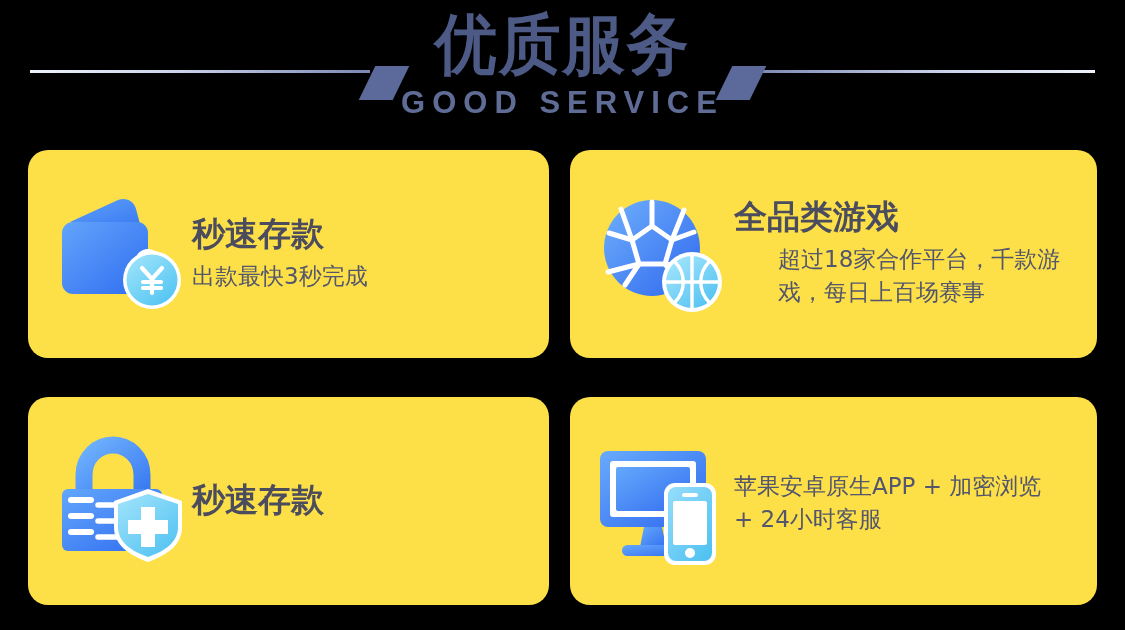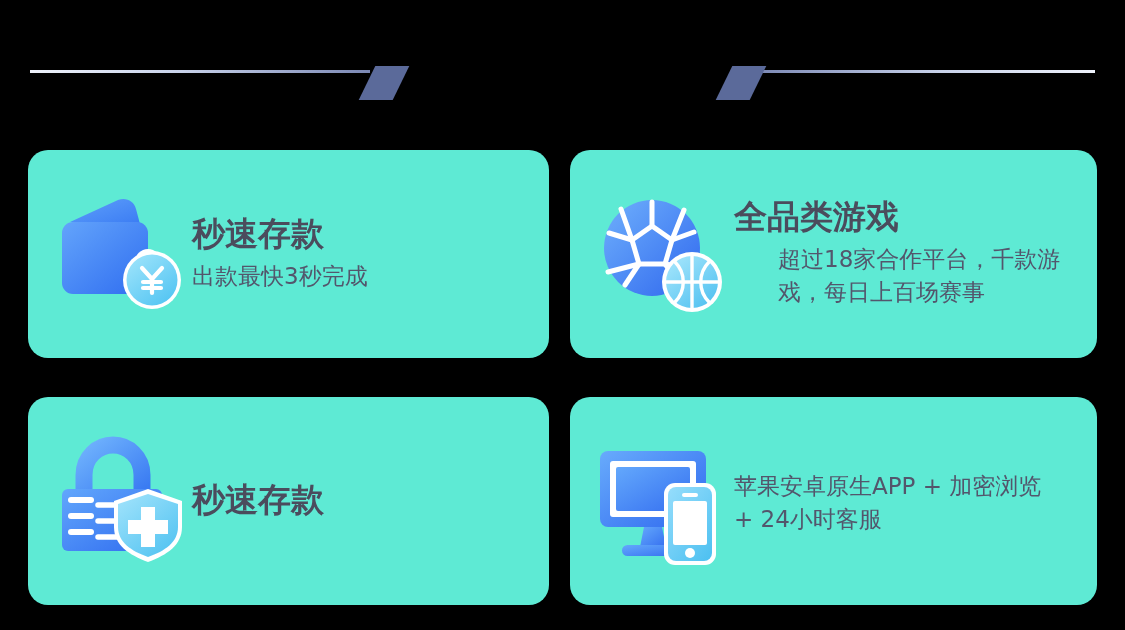--- a/index.html
+++ b/index.html
@@ -80,21 +80,21 @@
     position:absolute;
     left:28px; top:150px;
     width:1069px;
     display:grid;
     grid-template-columns:521px 527px;
     grid-template-rows:208px 208px;
     column-gap:21px;
     row-gap:39px;
   }
   .card{
-    background:#5eead4;
+    background:#fde047;
     border-radius:20px;
     display:flex;
     align-items:center;
     padding:0 18px 0 26px;
   }
   .icon-box{
     width:132px;
     min-width:132px;
     height:132px;
     position:relative;
@@ -134,20 +134,24 @@
   <div class="deco deco-left">
     <div class="rule"></div>
     <div class="slash"></div>
   </div>
 
   <div class="deco deco-right">
     <div class="rule"></div>
     <div class="slash"></div>
   </div>
 
+  <div class="title-wrap">
+    <div class="title-cn">优质服务</div>
+    <div class="title-en">GOOD SERVICE</div>
+  </div>
 </div>
 
 <div class="grid">
 
   <div class="card">
     <div class="icon-box">
       <svg viewBox="0 0 132 132" xmlns="http://www.w3.org/2000/svg">
         <defs>
           <linearGradient id="wg1" x1="0" y1="0" x2="1" y2="1">
             <stop offset="0" stop-color="#63a4fb"></stop>

